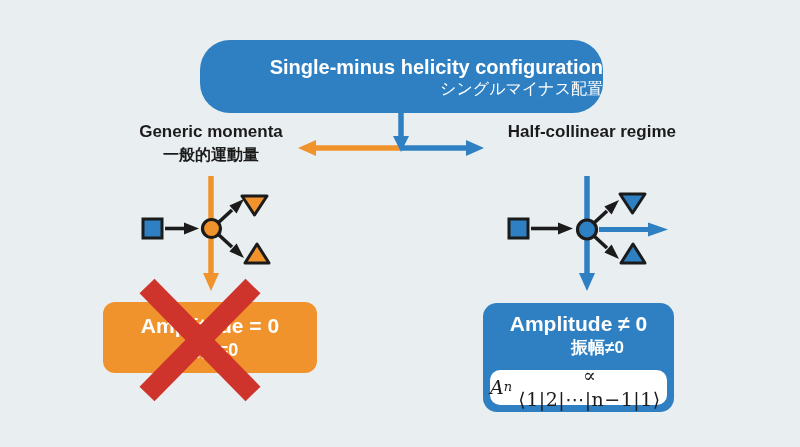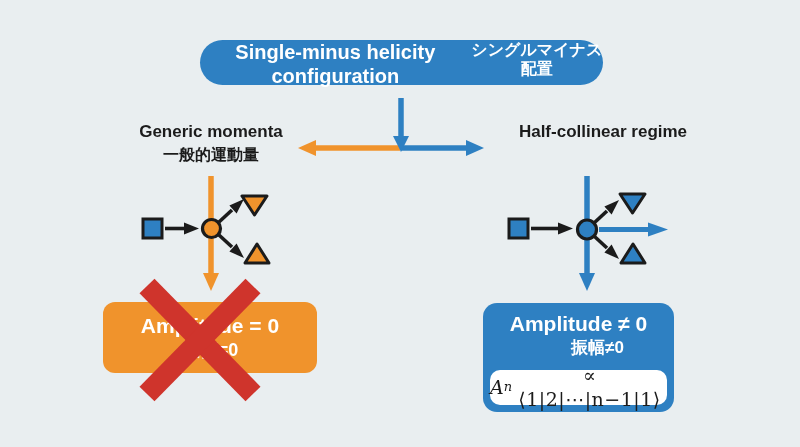--- a/index.html
+++ b/index.html
@@ -8,35 +8,35 @@
   }
   html,body{margin:0;padding:0;}
   body{
     width:800px;height:447px;background:var(--bg);
     font-family:"Liberation Sans", sans-serif;position:relative;overflow:hidden;
   }
   .canvas{position:absolute;inset:0;width:800px;height:447px;}
 
   
   .title-box{
-    position:absolute;left:200px;top:40px;width:403px;height:45px;
+    position:absolute;left:200px;top:40px;width:403px;height:73px;
     background:var(--blue);border-radius:30px;color:var(--white);
-    display:flex;align-items:flex-start;justify-content:center;
+    display:flex;flex-direction:column;align-items:flex-end;justify-content:center;
     text-align:center;line-height:1.2;
   }
   .title-box .l1{font-size:20px;font-weight:bold;}
-  .title-box .l2{font-size:16px;font-weight:bold;}
+  .title-box .l2{font-size:16px;font-weight:normal;}
 
   
   .heading{
     position:absolute;top:121px;width:220px;text-align:center;color:var(--ink);
     line-height:1.35;
   }
   .heading.left{left:101px;}
-  .heading.right{left:493px;}
+  .heading.right{left:456px;text-align:right;}
   .heading .en{font-size:17px;font-weight:600;}
   .heading .ja{font-size:16px;font-weight:600;}
 
   
   .result-left{
     position:absolute;left:103px;top:302px;width:214px;height:71px;
     background:var(--orange);border-radius:12px;color:var(--white);
     display:flex;flex-direction:column;align-items:center;justify-content:center;
     text-align:center;line-height:1.25;
   }

